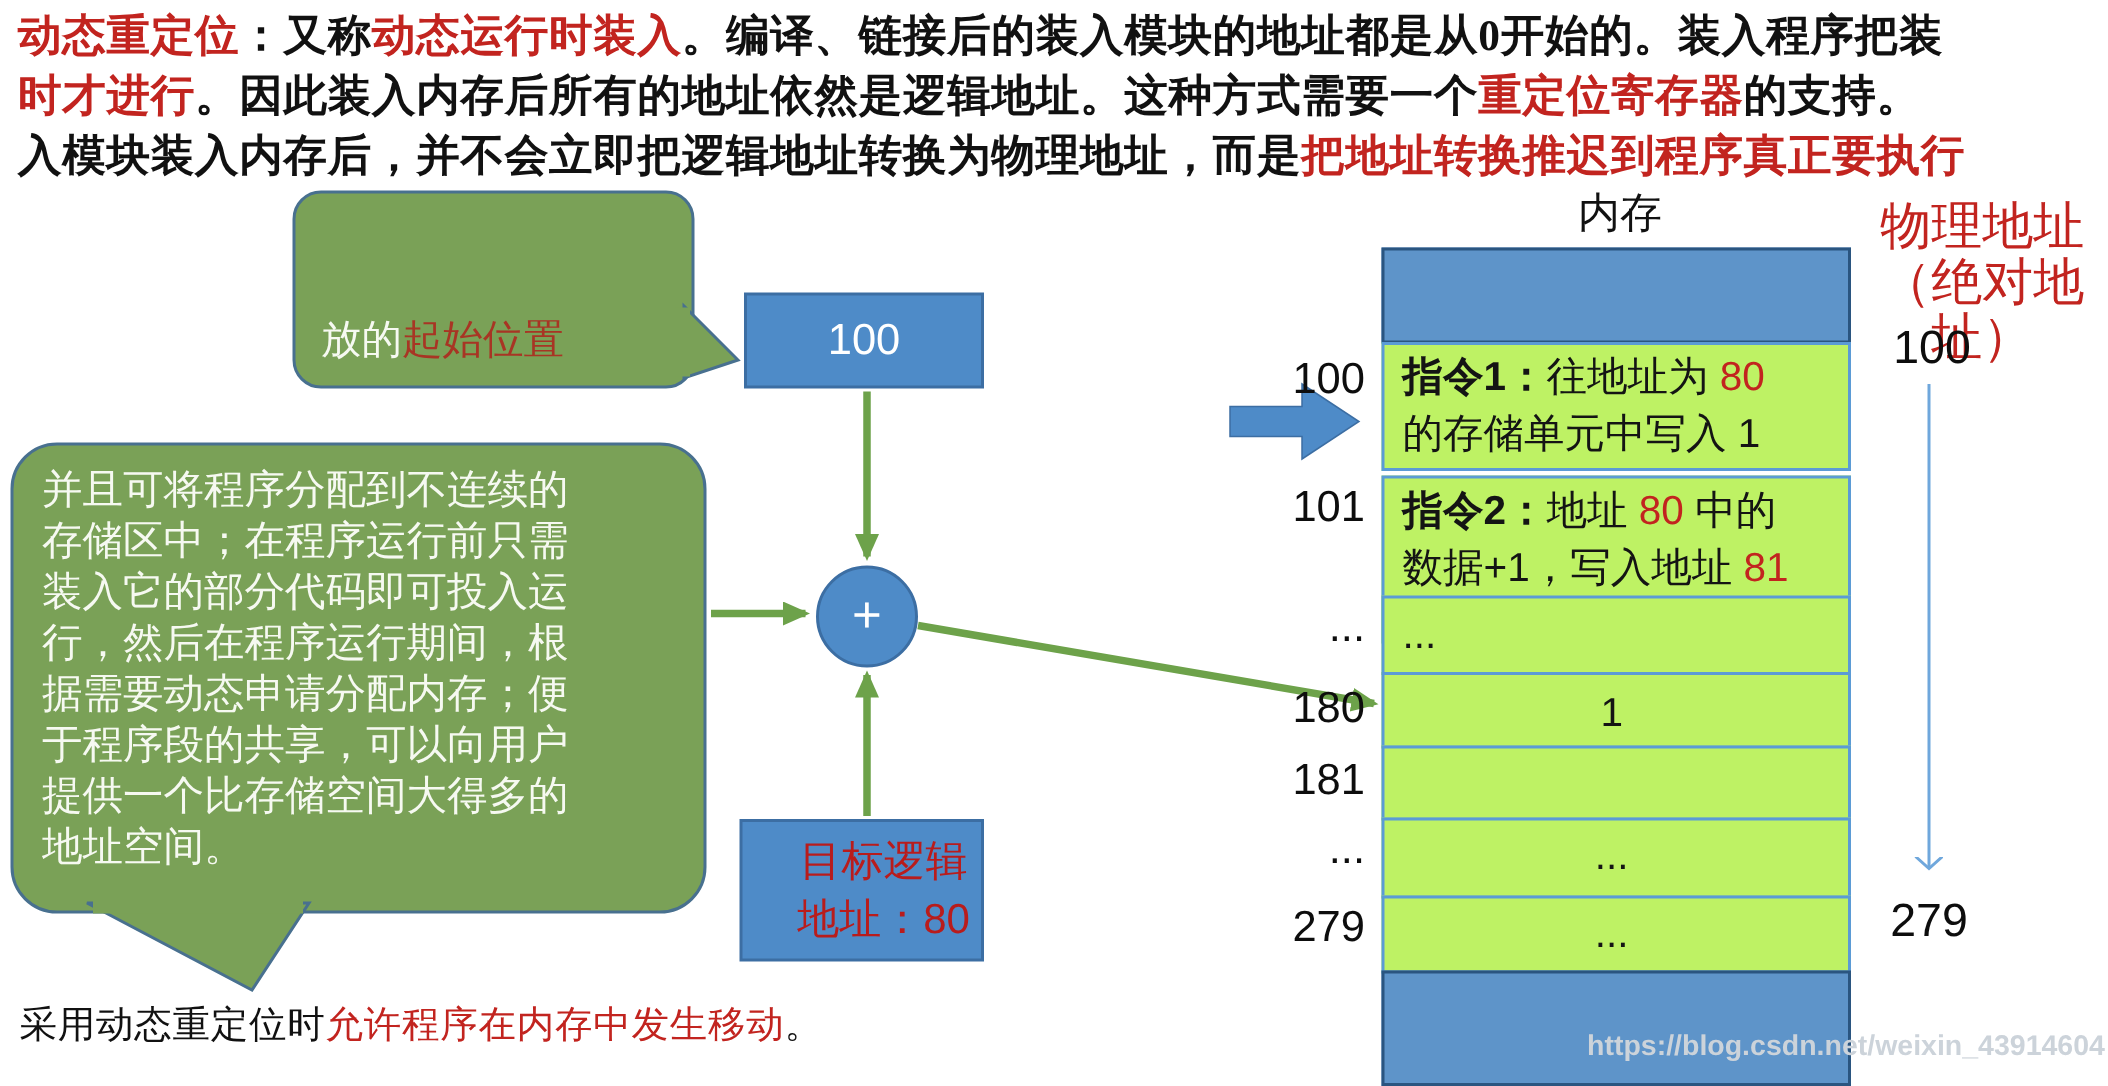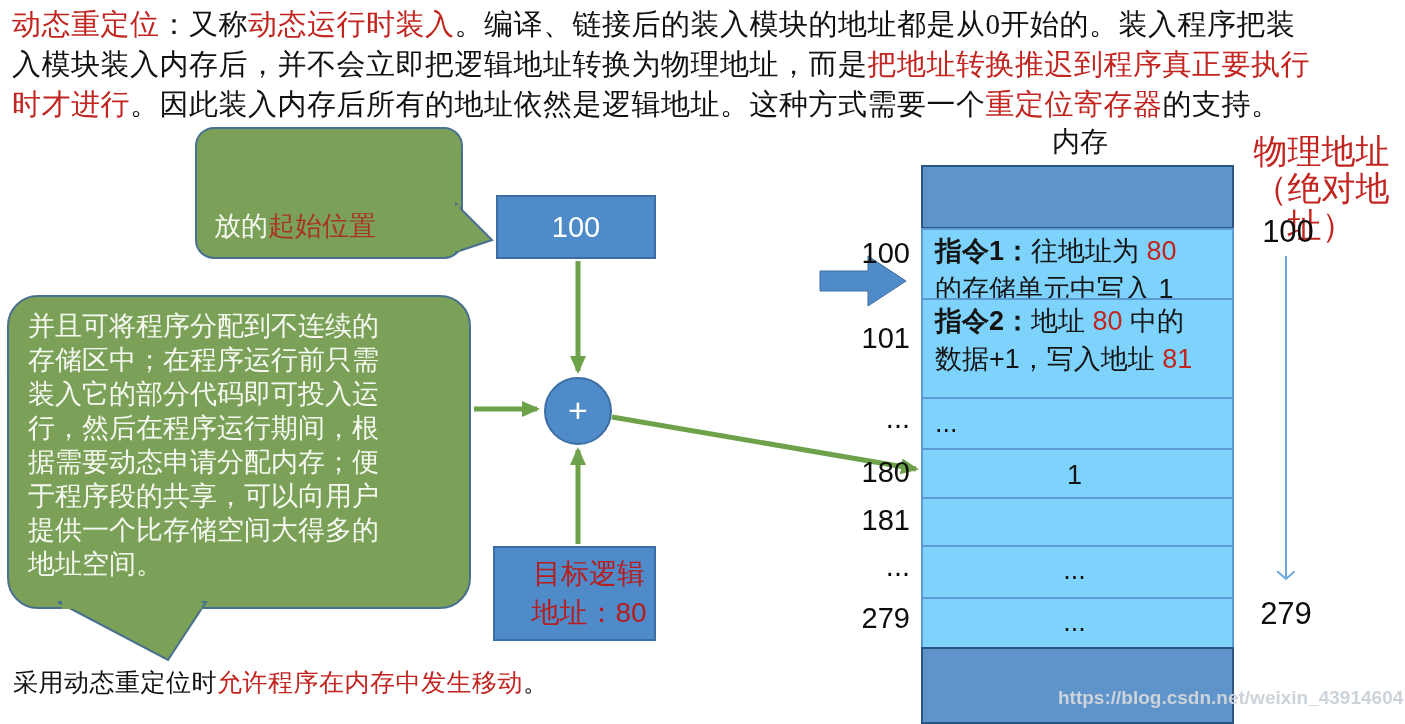--- a/index.html
+++ b/index.html
@@ -7,21 +7,21 @@
     position:relative;width:1405px;height:724px;background:#ffffff;
     font-family:"Liberation Sans",sans-serif;color:#161616;overflow:hidden;
   }
   .abs{position:absolute;}
   
   .intro{
     left:12px;top:4px;width:1390px;
     font-family:"Liberation Serif","DejaVu Serif",serif;
     font-size:29px;line-height:40px;letter-spacing:0.5px;color:#111;
   }
-  .intro .line{white-space:nowrap;}
+  .intro .line{white-space:nowrap;font-weight:bold;}
   .red{color:#c2241f;}
   .bold{font-weight:bold;}
   .red-on-green{color:#a83524;}
   
   #shapes{position:absolute;left:0;top:0;width:1405px;height:724px;}
   
   .bubble-text{color:#f6f9f1;}
   .bubble1-text{
     left:214px;top:139px;width:240px;
     font-size:27px;line-height:35px;
@@ -44,21 +44,21 @@
     color:#fff;font-size:34px;line-height:64px;text-align:center;
   }
   
   #memtable{left:921px;top:165px;width:313px;height:559px;}
   #memtable .band{
     position:absolute;left:0;width:313px;box-sizing:border-box;
     background:#5e94c9;border:2px solid #2a5580;
   }
   #memtable .row{
     position:absolute;left:0;width:313px;box-sizing:border-box;
-    background:#7dd3fc;border:2px solid #5b9bd5;
+    background:#bef264;border:2px solid #5b9bd5;
     font-size:27px;line-height:38px;color:#141414;
     padding:2px 6px 0 12px;overflow:hidden;
   }
   #memtable .row.center{text-align:center;padding-left:0;}
   .mem-title{left:1020px;top:123px;width:120px;text-align:center;font-size:28px;color:#111;}
   .addr-label{width:84px;text-align:right;font-size:29px;color:#0d0d0d;}
   
   .phys-label{
     left:1238px;top:133px;width:167px;text-align:center;
     color:#c2241f;font-size:34px;line-height:37px;white-space:pre-line;
@@ -76,22 +76,22 @@
     font-size:19px;color:#ccd3da;z-index:9;font-weight:bold;
   }
 </style>
 </head>
 <body>
 
 <div id="canvas">
 
   <div class="abs intro">
     <div class="line"><span class="red">动态重定位</span><span>：又称</span><span class="red">动态运行时装入</span><span>。编译、链接后的装入模块的地址都是从0开始的。装入程序把装</span></div>
+    <div class="line"><span class="red">时才进行</span><span>。因此装入内存后所有的地址依然是逻辑地址。这种方式需要一个</span><span class="red">重定位寄存器</span><span>的支持。</span></div>
     <div class="line"><span>入模块装入内存后，并不会立即把逻辑地址转换为物理地址，而是</span><span class="red">把地址转换推迟到程序真正要执行</span></div>
-    <div class="line"><span class="red">时才进行</span><span>。因此装入内存后所有的地址依然是逻辑地址。这种方式需要一个</span><span class="red">重定位寄存器</span><span>的支持。</span></div>
   </div>
 
   <svg id="shapes" viewBox="0 0 1405 724" xmlns="http://www.w3.org/2000/svg">
     <defs>
       <marker id="gArrow" markerUnits="userSpaceOnUse" markerWidth="22" markerHeight="20" refX="15" refY="8" orient="auto">
         <polygon points="0,0 18,8 0,16" fill="#6da24a"></polygon>
       </marker>
       <marker id="bArrow" markerUnits="userSpaceOnUse" markerWidth="20" markerHeight="22" refX="7" refY="9" orient="auto">
         <path d="M0,0 L8,9 L0,18" fill="none" stroke="#6fa7dc" stroke-width="2"></path>
       </marker>
@@ -134,21 +134,21 @@
   <div class="abs reg-box-text">100</div>
   <div class="abs logical-box-text">目标逻辑
 地址：80</div>
   <div class="abs plus-text">+</div>
 
   <div class="abs mem-title">内存</div>
 
   <div id="memtable" class="abs">
     <div class="band" style="top:0;height:64px;"></div>
     <div class="row" style="top:63px;height:86px;"><span class="bold">指令1：</span><span>往地址为 </span><span class="red">80</span><br><span>的存储单元中写入 1</span></div>
-    <div class="row" style="top:133px;height:112px;"><span class="bold">指令2：</span><span>地址 </span><span class="red">80</span><span> 中的</span><br><span>数据+1，写入地址 </span><span class="red">81</span></div>
+    <div class="row" style="top:152px;height:112px;"><span class="bold">指令2：</span><span>地址 </span><span class="red">80</span><span> 中的</span><br><span>数据+1，写入地址 </span><span class="red">81</span></div>
     <div class="row" style="top:232px;height:53px;line-height:44px;"><span>...</span></div>
     <div class="row center" style="top:283px;height:51px;line-height:46px;"><span>1</span></div>
     <div class="row" style="top:332px;height:50px;"></div>
     <div class="row center" style="top:380px;height:54px;line-height:42px;"><span>...</span></div>
     <div class="row center" style="top:432px;height:52px;line-height:42px;"><span>...</span></div>
     <div class="band" style="top:482px;height:77px;"></div>
   </div>
 
   <div class="abs addr-label" style="left:826px;top:237px;">100</div>
   <div class="abs addr-label" style="left:826px;top:322px;">101</div>

